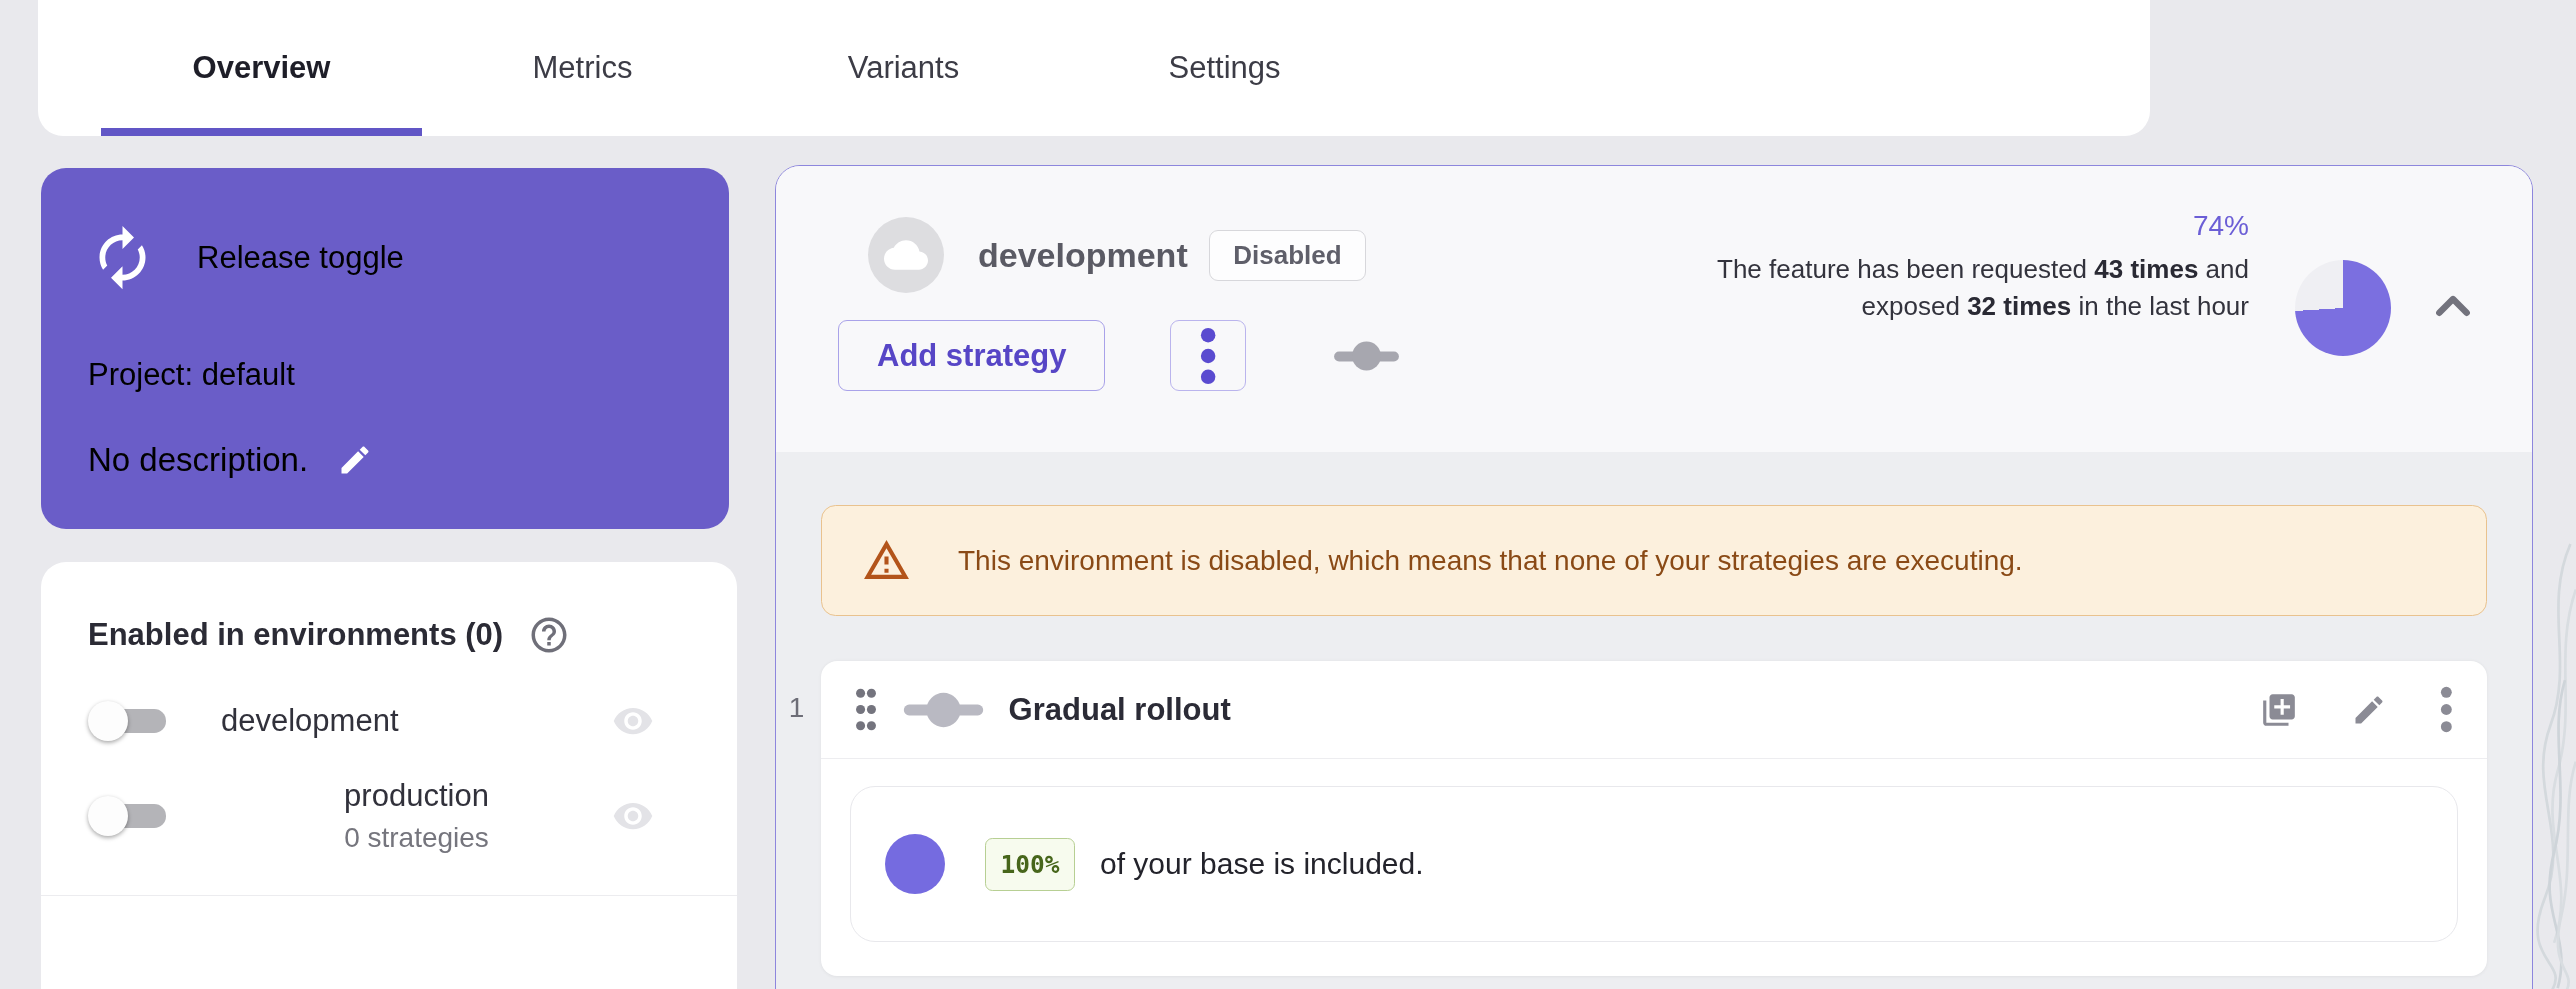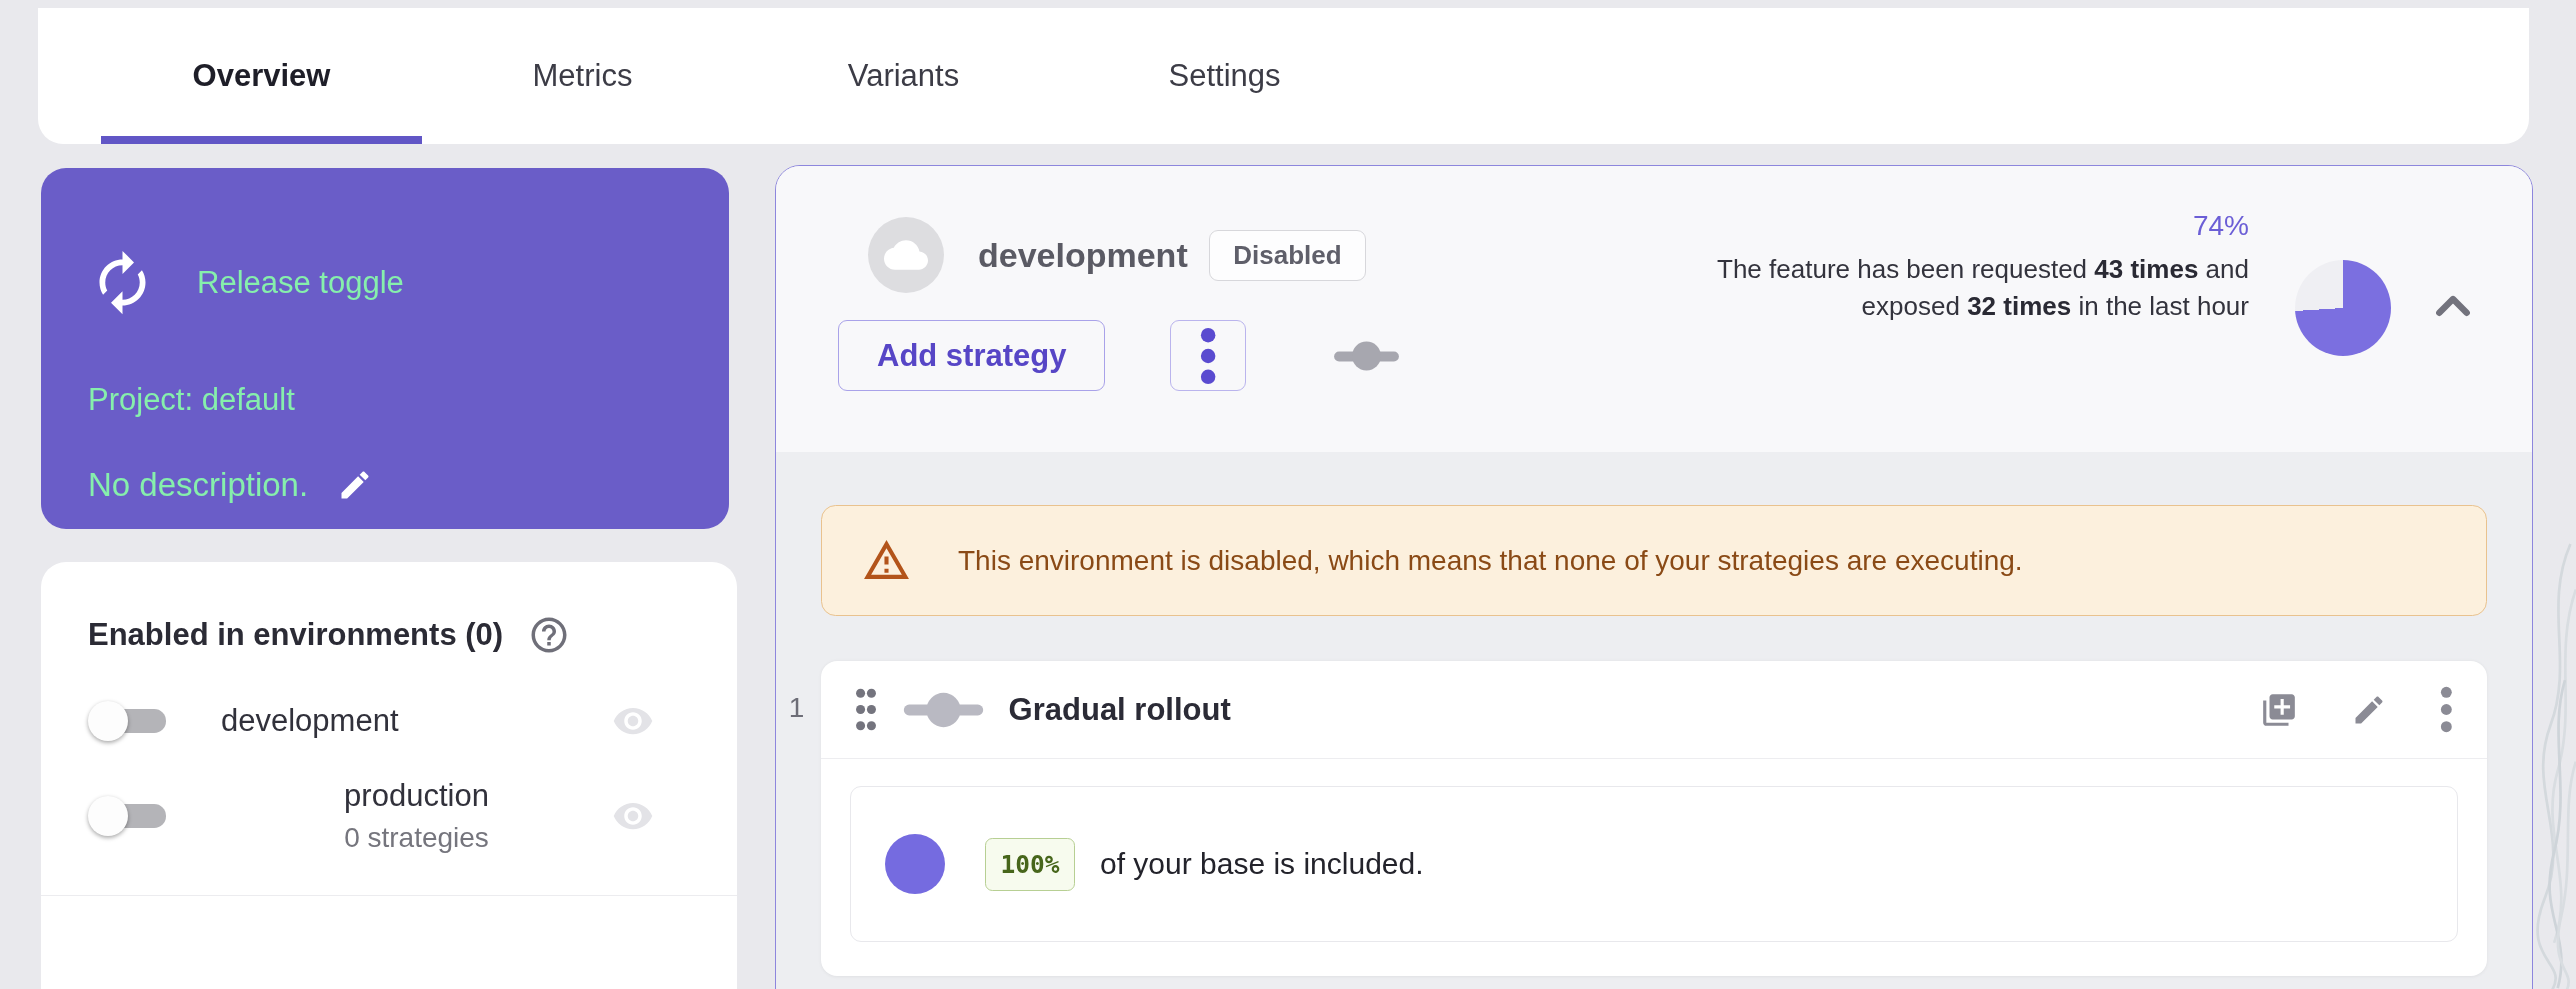--- a/index.html
+++ b/index.html
@@ -5,29 +5,29 @@
   html,body{margin:0;padding:0;}
   body{
     width:2576px;height:990px;position:relative;overflow:hidden;
     background:#e9e9ed;
     font-family:"Liberation Sans","DejaVu Sans",sans-serif;
     -webkit-font-smoothing:antialiased;
   }
   svg{display:block;}
 
   
-  .tabbar{position:absolute;left:38px;top:8px;width:2491px;height:136px;background:#fff;border-radius:0 0 25px 25px;}
+  .tabbar{position:absolute;left:38px;top:0;width:2112px;height:136px;background:#fff;border-radius:0 0 25px 25px;}
   .tabs{display:flex;height:100%;padding-left:63px;}
   .tab{width:321px;display:flex;align-items:center;justify-content:center;font-size:31px;color:#3c3c46;position:relative;cursor:pointer;}
   .tab.active{font-weight:700;color:#1e1e28;}
   .tab .indicator{display:none;}
   .tab.active .indicator{display:block;position:absolute;left:0;right:0;bottom:0;height:8.2px;background:#6156c6;}
 
   
-  .feature-card{position:absolute;left:41px;top:168px;width:688px;height:361px;border-radius:25px;background:#6a5dc8;color:#86efac;padding:80px 47px;box-sizing:border-box;}
+  .feature-card{position:absolute;left:41px;top:168px;width:688px;height:361px;border-radius:25px;background:#6a5dc8;color:#000000;padding:55px 47px;box-sizing:border-box;}
   .fc-head{display:flex;align-items:center;gap:40px;}
   .fc-title{font-size:31px;}
   .fc-project{margin-top:65px;font-size:31px;line-height:36px;}
   .fc-desc{margin-top:49px;font-size:33px;line-height:36px;display:flex;align-items:center;gap:29px;}
   .fc-edit{cursor:pointer;}
 
   
   .env-card{position:absolute;left:41px;top:562px;width:696px;height:462px;background:#fff;border-radius:25px;padding:51px 47px 0;box-sizing:border-box;}
   .ec-title-row{display:flex;align-items:center;gap:25px;height:44px;}
   .ec-title{font-size:31px;font-weight:700;color:#2b2b35;}
@@ -70,21 +70,21 @@
   .strategy-wrap{position:relative;margin-top:45px;}
   .strategy-idx{position:absolute;left:12.7px;top:31px;font-size:28px;color:#6d6d77;}
   .strategy-card{margin:0 45px;background:#fff;border-radius:16.3px;box-shadow:0 0.9px 3.6px rgba(0,0,0,.06);}
   .sc-header{height:83px;display:flex;align-items:center;padding:7px 34px;border-bottom:1.8px solid #ededf0;}
   .drag{cursor:grab;}
   .sc-strategy-ic{margin-left:25px;}
   .sc-title{margin-left:23.6px;font-size:31px;font-weight:700;color:#2b2b36;}
   .sc-spacer{flex:1;}
   .sc-action{margin-left:53px;cursor:pointer;}
   .sc-body{padding:27px 29px 34px;}
-  .rollout-card{border:1.8px solid #e8e8ec;border-radius:11px;height:156px;display:flex;align-items:center;padding:0 34px;box-sizing:border-box;background:#fff;}
+  .rollout-card{border:1.8px solid #e8e8ec;border-radius:25px;height:156px;display:flex;align-items:center;padding:0 34px;box-sizing:border-box;background:#fff;}
   .rollout-circle{width:60px;height:60px;border-radius:50%;background:#756be0;flex:0 0 auto;}
   .badge-green{margin-left:40px;font-family:"DejaVu Sans Mono",monospace;font-size:24.5px;font-weight:700;color:#47661b;background:#f7fbee;border:1.8px solid #b7cf93;border-radius:7.3px;padding:11px 14.5px;}
   .rollout-text{margin-left:25px;font-size:30px;color:#23232b;}
 
   
   .decor{position:absolute;right:0;top:535px;pointer-events:none;opacity:.55;}
 </style>
 </head>
 <body>
 

